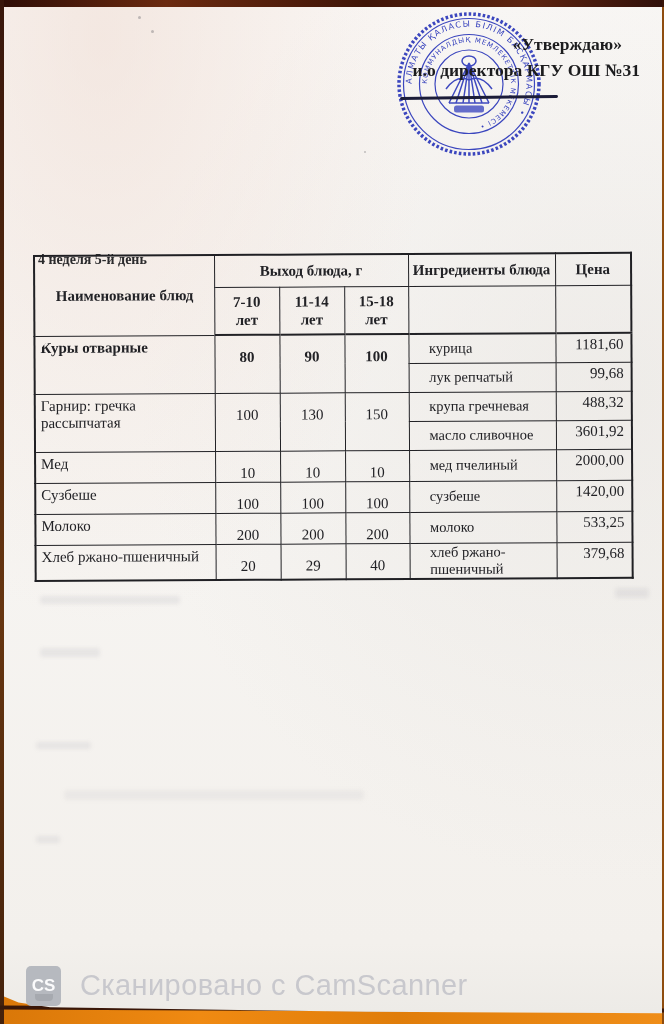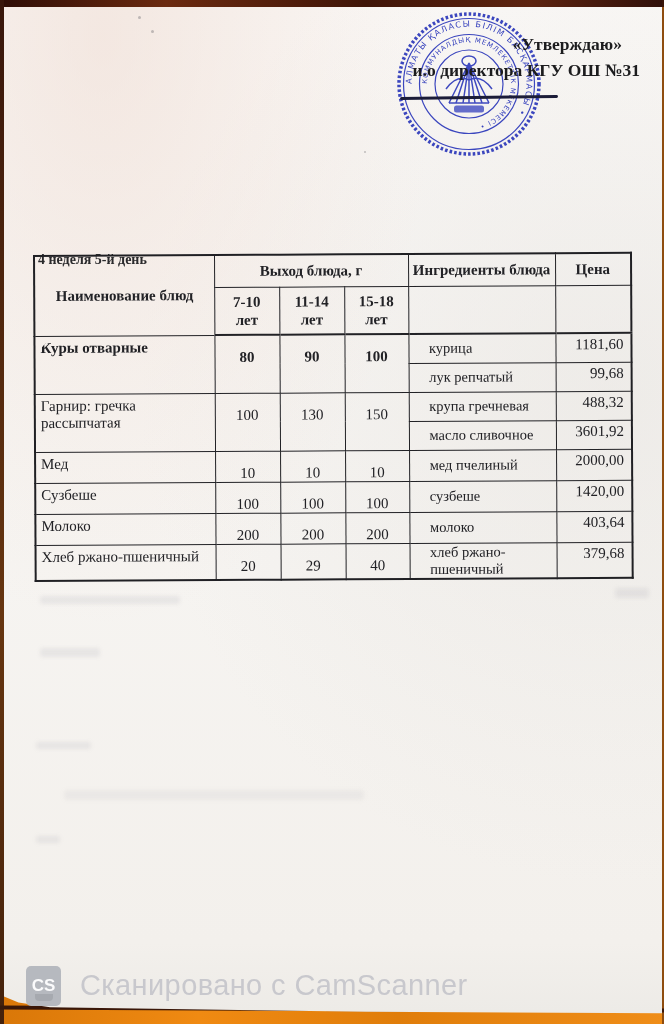--- a/index.html
+++ b/index.html
@@ -179,21 +179,21 @@
             <td class="out" rowspan="1">100</td>
             <td class="ing">сузбеше</td>
             <td class="price">1420,00</td>
           </tr>
           <tr>
             <td class="dish" rowspan="1">Молоко</td>
             <td class="out" rowspan="1">200</td>
             <td class="out" rowspan="1">200</td>
             <td class="out" rowspan="1">200</td>
             <td class="ing">молоко</td>
-            <td class="price">403,64</td>
+            <td class="price">533,25</td>
           </tr>
           <tr>
             <td class="dish" rowspan="1">Хлеб ржано-пшеничный</td>
             <td class="out" rowspan="1">20</td>
             <td class="out" rowspan="1">29</td>
             <td class="out" rowspan="1">40</td>
             <td class="ing">хлеб ржано-пшеничный</td>
             <td class="price">379,68</td>
           </tr>
         </tbody>

